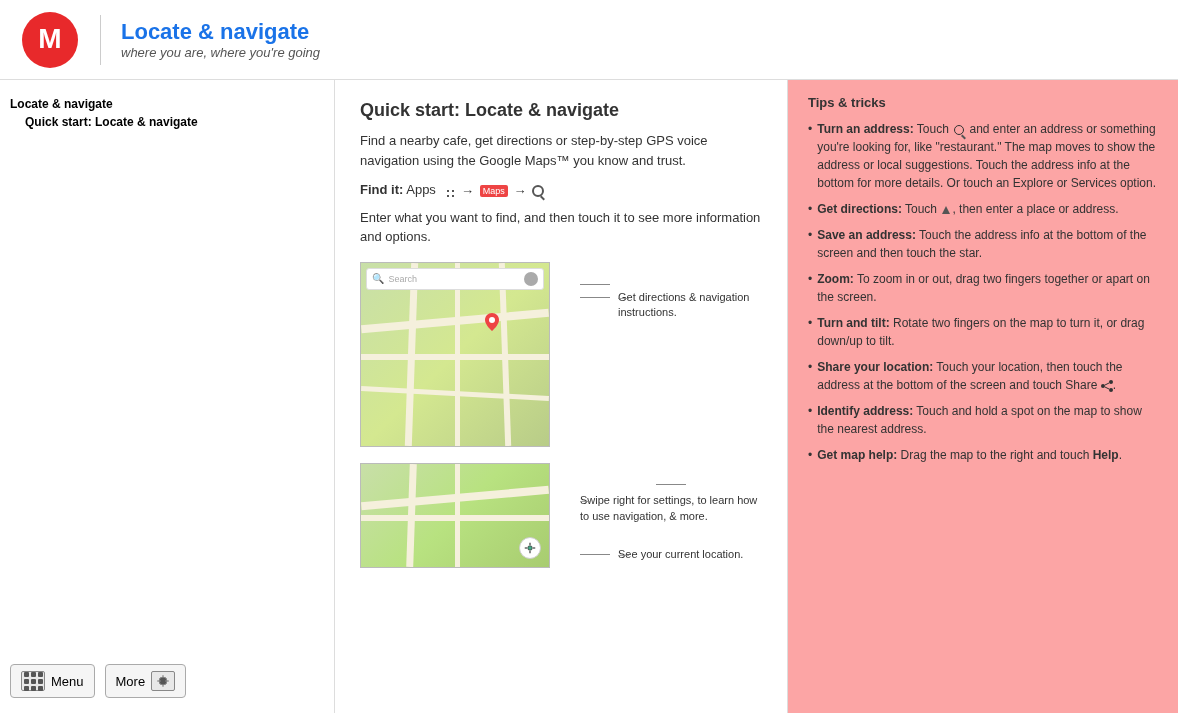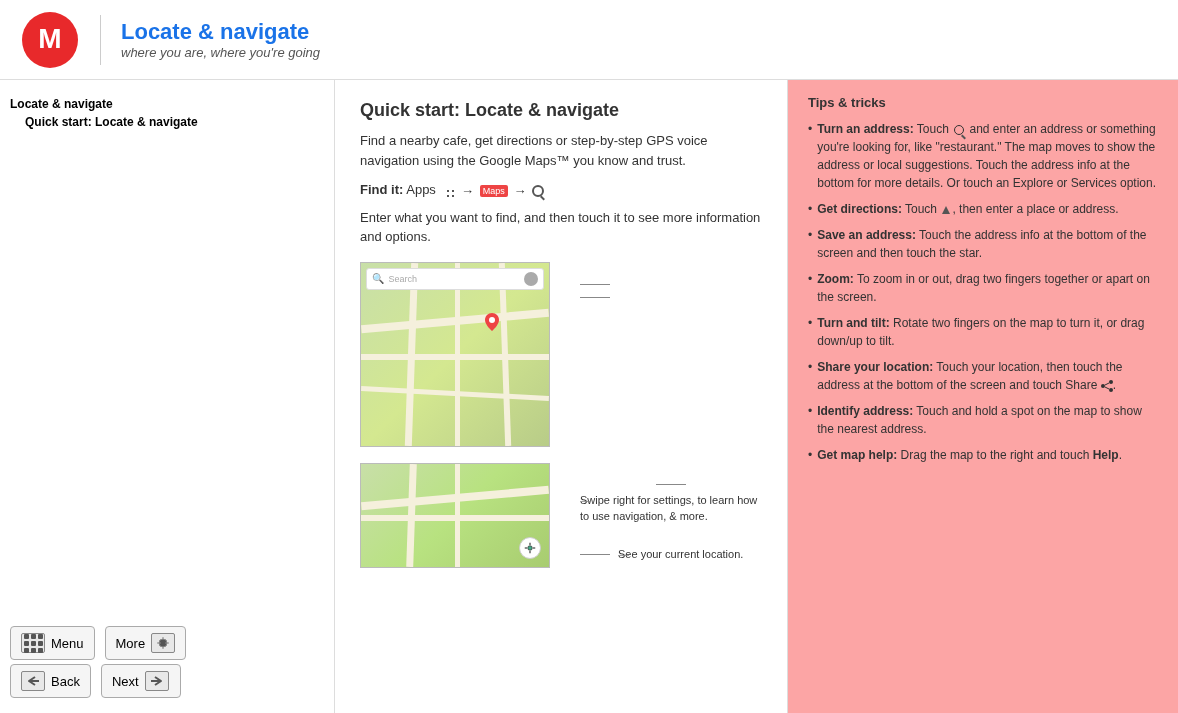--- a/index.html
+++ b/index.html
@@ -86,21 +86,21 @@
       color: #555;
     }
     .sidebar-nav-item.sub.active {
       font-weight: bold;
       color: #000;
     }
 
     
     .bottom-nav {
       display: flex;
-      flex-direction: column;
+      flex-direction: row;
       gap: 4px;
     }
     .nav-row {
       display: flex;
       align-items: center;
       gap: 10px;
     }
     .nav-btn {
       display: flex;
       align-items: center;
@@ -389,40 +389,20 @@
           <span>More</span>
           <div class="nav-btn-icon">
             <svg width="16" height="12" viewBox="0 0 16 12">
               <circle cx="8" cy="6" r="4" fill="#555" stroke="#888" stroke-width="1"></circle>
               <path d="M2 6 L6 6 M10 6 L14 6" stroke="#888" stroke-width="1"></path>
               <path d="M8 2 L8 0 M8 10 L8 12" stroke="#888" stroke-width="1"></path>
             </svg>
           </div>
         </div>
       </div>
-      <div class="nav-row">
-        <div class="nav-btn">
-          <div class="nav-btn-icon">
-            <svg width="16" height="12" viewBox="0 0 16 12">
-              <path d="M10 2 L4 6 L10 10" stroke="#555" stroke-width="2" fill="none" stroke-linejoin="round"></path>
-              <line x1="4" y1="6" x2="14" y2="6" stroke="#555" stroke-width="2"></line>
-            </svg>
-          </div>
-          <span>Back</span>
-        </div>
-        <div class="nav-btn">
-          <span>Next</span>
-          <div class="nav-btn-icon">
-            <svg width="16" height="12" viewBox="0 0 16 12">
-              <path d="M6 2 L12 6 L6 10" stroke="#555" stroke-width="2" fill="none" stroke-linejoin="round"></path>
-              <line x1="2" y1="6" x2="12" y2="6" stroke="#555" stroke-width="2"></line>
-            </svg>
-          </div>
-        </div>
-      </div>
     </div>
   </div>
 
   <div class="content-area">
     <div class="content-title">Quick start: Locate &amp; navigate</div>
     <div class="content-intro">Find a nearby cafe, get directions or step-by-step GPS voice navigation using the Google Maps™ you know and trust.</div>
     <div class="find-it">
       <b>Find it:</b>
       <span> Apps </span>
       <span class="icon-apps"></span>
@@ -485,20 +465,21 @@
         </div>
 
         <div style="position:relative; flex:1; display:flex; flex-direction:column; justify-content:space-between; padding: 5px 0 5px 15px;">
 
           <div style="display:flex; align-items:flex-start; gap:8px; margin-top:10px;">
             <div style="width:30px; height:1px; background:#888; margin-top:7px; flex-shrink:0;"></div>
           </div>
 
           <div style="display:flex; align-items:flex-start; gap:8px; margin-top:5px;">
             <div style="width:30px; height:1px; background:#888; margin-top:7px; flex-shrink:0;"></div>
+            <div class="callout-item" style="padding-left:0;">Get directions &amp; navigation instructions.</div>
           </div>
 
           <div style="flex:1;"></div>
 
           <div style="display:flex; align-items:center; gap:8px; margin-bottom:23px;flex-direction:column;">
             <div style="width:30px; height:1px; background:#888; margin-top:7px; flex-shrink:0;"></div>
             <div class="callout-item" style="padding-left:0;">Swipe right for settings, to learn how to use navigation, &amp; more.</div>
           </div>
 
           <div style="display:flex; align-items:flex-start; gap:8px;">

